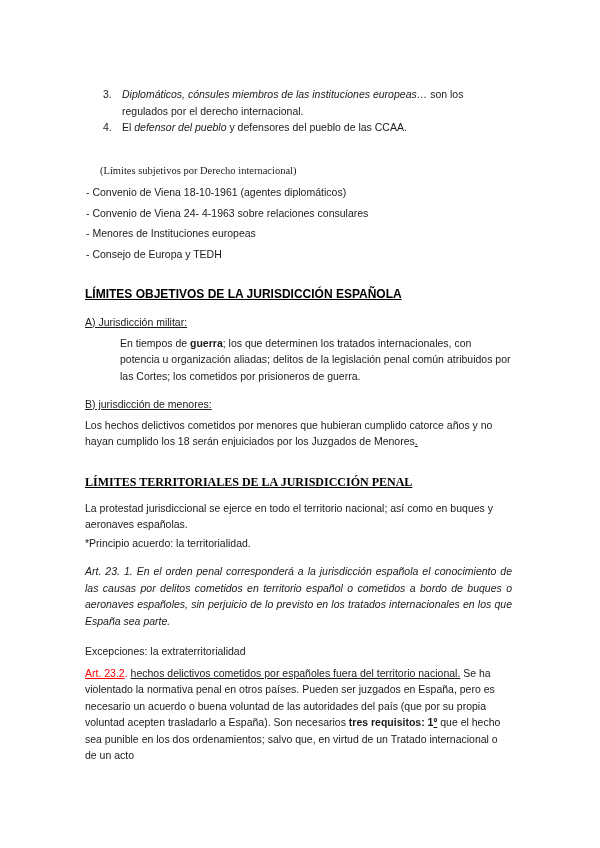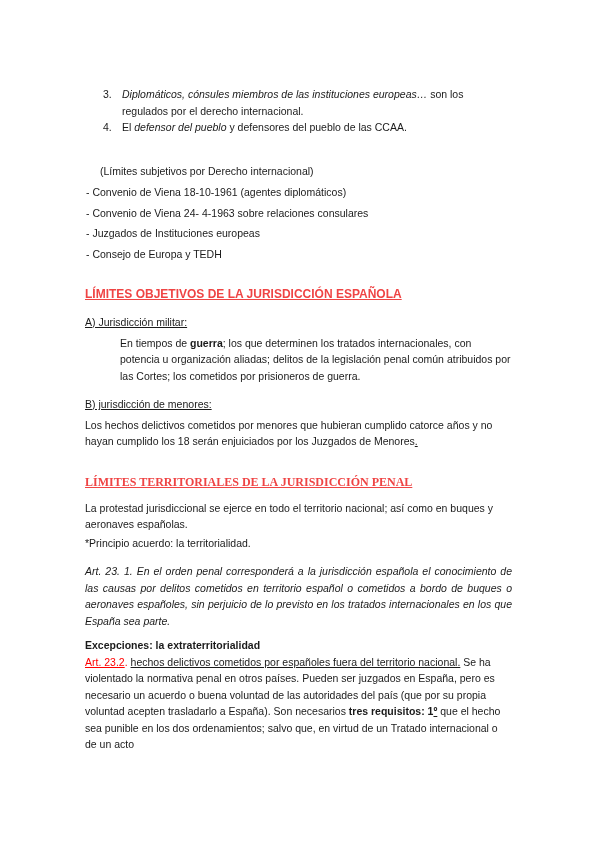--- a/index.html
+++ b/index.html
@@ -15,43 +15,43 @@
     color: #1a1a1a;
     font-size: 10.5px;
     line-height: 16.5px;
     padding: 86px 88px 0 85px;
     overflow: hidden;
   }
   .list-item { display: flex; margin-left: 18px; }
   .list-item .num { flex: 0 0 19px; width: 19px; }
   .list-item .txt { flex: 1; }
   .mb27 { margin-bottom: 27px; }
-  .note { margin-left: 15px; margin-bottom: 5px; }
+  .note { margin-left: 15px; margin-bottom: 5px; font-family: Liberation Serif, serif; }
   .bullet { margin-left: 1px; margin-bottom: 4px; }
   .bullet:last-of-type { margin-bottom: 0; }
   .red-heading {
     font-size: 12px;
     font-weight: bold;
-    color: #ef4444;
+    color: #000000;
     text-decoration: underline;
     line-height: 16px;
   }
   .h-objectives { margin-top: 24px; }
   .h-territorial { margin-top: 24px; font-family: Liberation Serif, serif; }
   .section-label { text-decoration: underline; }
   .label-a { margin-top: 12px; }
   .label-b { margin-top: 12px; }
   .mil-block { margin-top: 4px; margin-left: 35px; }
   .mil-block p { margin: 0; }
   .minors { margin-top: 4px; }
   .terr-intro { margin-top: 10px; }
   .principle { margin-top: 2px; }
   .art231 { margin-top: 12px; text-align: justify; font-style: italic; }
-  .exceptions { margin-top: 8px; font-weight: bold; }
-  .art232 { }
+  .exceptions { margin-top: 14px; font-weight: normal; }
+  .art232 { margin-top: 5px; }
   .red { color: #ff0000; }
   .und { text-decoration: underline; }
   em { font-style: italic; }
   b { font-weight: bold; }
 </style>
 </head>
 <body>
 
 <div class="page">
 
@@ -61,21 +61,21 @@
   </div>
 
   <div class="list-item mb27">
     <span class="num">4.</span>
     <span class="txt"><span>El </span><em>defensor del pueblo</em><span> y defensores del pueblo de las CCAA.</span></span>
   </div>
 
   <p class="note">(Límites subjetivos por Derecho internacional)</p>
   <p class="bullet">- Convenio de Viena 18-10-1961 (agentes diplomáticos)</p>
   <p class="bullet">- Convenio de Viena 24- 4-1963 sobre relaciones consulares</p>
-  <p class="bullet">- Juzgados de Instituciones europeas</p>
+  <p class="bullet">- Menores de Instituciones europeas</p>
   <p class="bullet">- Consejo de Europa y TEDH</p>
 
   <h2 class="red-heading h-objectives">LÍMITES OBJETIVOS DE LA JURISDICCIÓN ESPAÑOLA</h2>
 
   <p class="section-label label-a">A) Jurisdicción militar:</p>
 
   <div class="mil-block">
     <p><span>En tiempos de </span><b>guerra</b><span>; los que determinen los tratados internacionales, con potencia u organización aliadas; delitos de la legislación penal común atribuidos por las Cortes; los cometidos por prisioneros de guerra.</span></p>
   </div>
 

